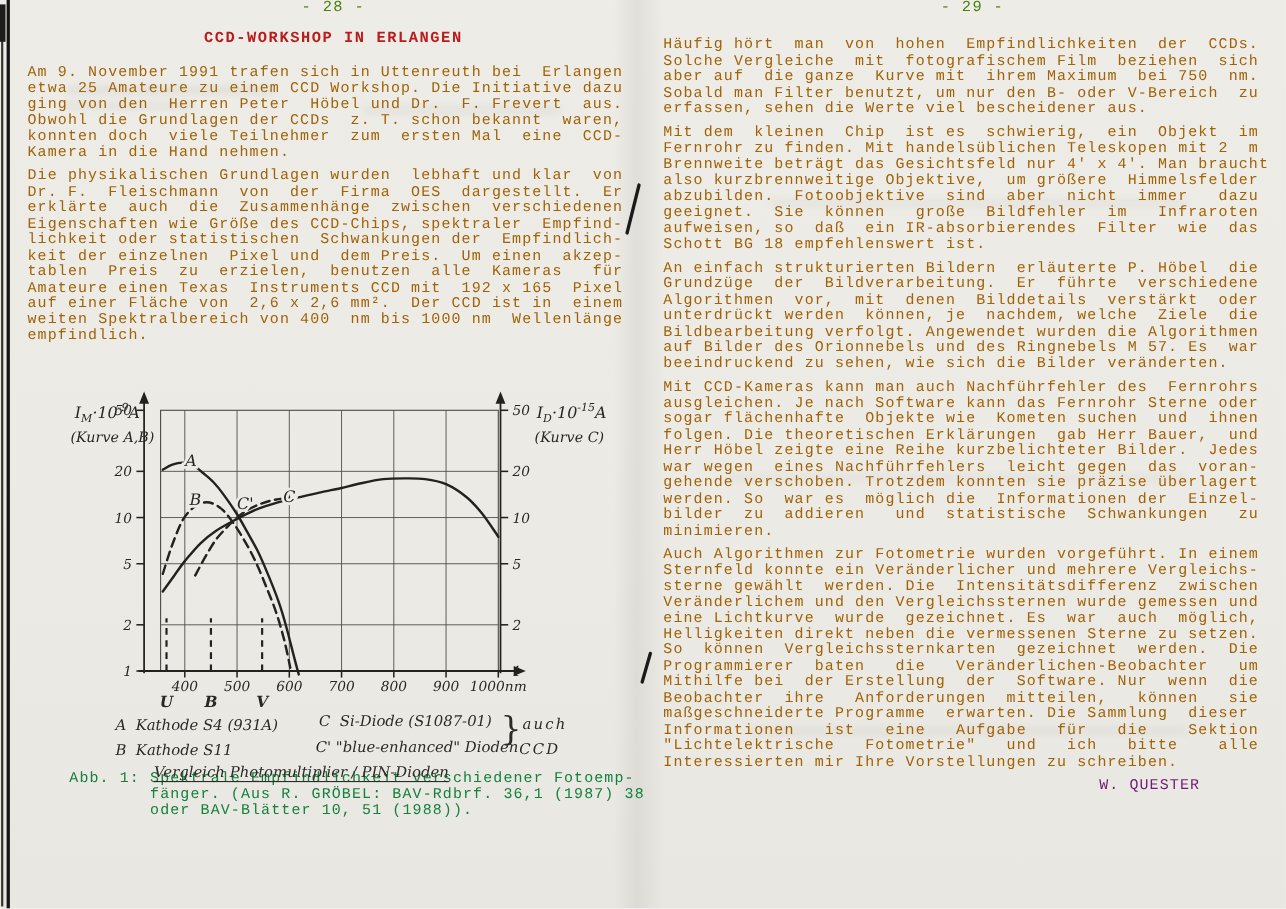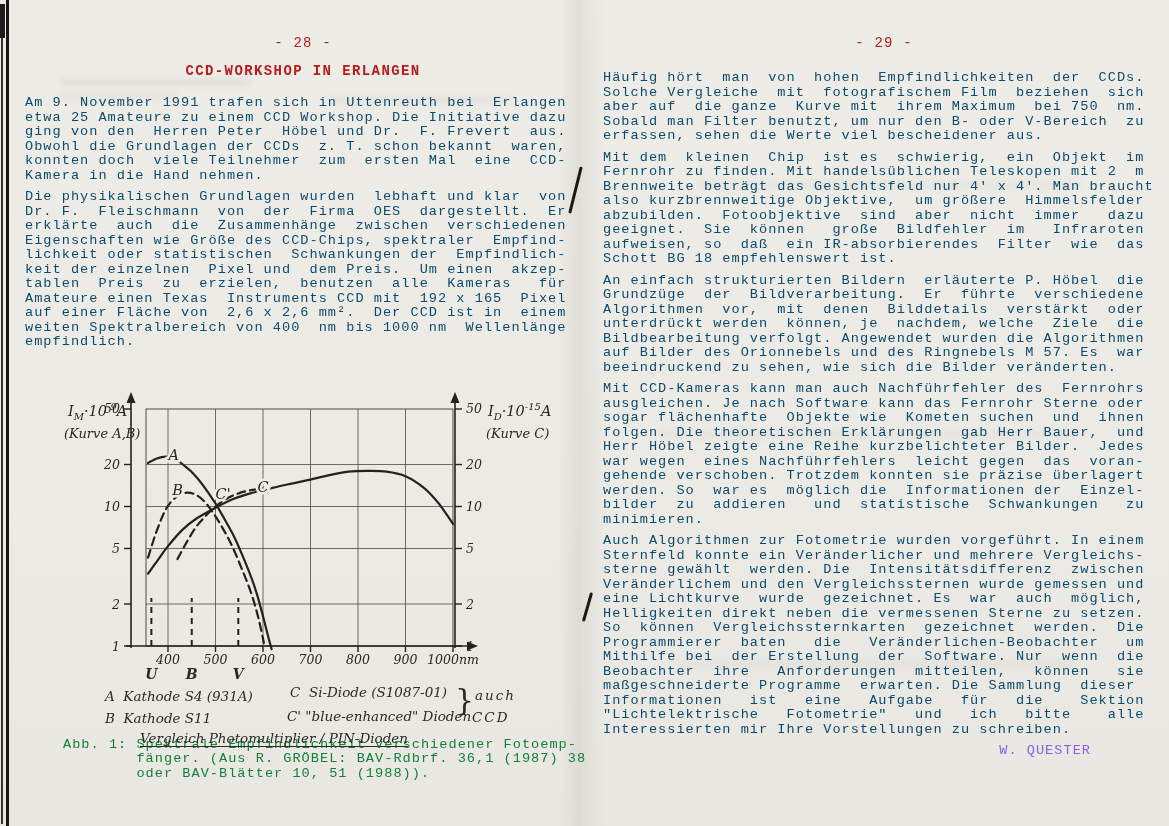--- a/index.html
+++ b/index.html
@@ -6,53 +6,53 @@
   body{
     width:1169px;height:826px;position:relative;overflow:hidden;
     background:linear-gradient(180deg,#edece7 0%,#eceae4 60%,#e9e7e1 100%);
     font-family:"Liberation Mono","DejaVu Sans Mono",monospace;
     color:#33312e;
   }
   .page{position:absolute;top:0;height:826px;}
   #page-left{left:25px;width:556px;}
   #page-right{left:603px;width:562px;}
   .page-number{
-    text-align:center;padding-top:36px;
+    text-align:center;
     font:14px/15px "Liberation Mono","DejaVu Sans Mono",monospace;
-    letter-spacing:1.2px;color:#b91c1c;white-space:pre;
+    letter-spacing:1.2px;color:#4d7c0f;white-space:pre;
   }
   .doc-title{
     text-align:center;margin-top:13px;
     font:bold 14px/15px "Liberation Mono","DejaVu Sans Mono",monospace;
     letter-spacing:1.4px;color:#b91c1c;white-space:pre;
   }
   .para{
     font:13.6px/14.5px "Liberation Mono","DejaVu Sans Mono",monospace;
-    letter-spacing:1.02px;white-space:pre;color:#0c4a6e;
+    letter-spacing:1.02px;white-space:pre;color:#a16207;
     margin:0 0 7px 0;
   }
   #page-left .para.first{margin-top:17px;}
   #page-right .para.first{margin-top:20px;}
   .figure{position:relative;height:352px;margin-top:36px;}
   #chart-svg{position:absolute;left:35px;top:0;}
   .hand{
     position:absolute;
     font-family:"DejaVu Serif",serif;font-style:italic;
     font-size:13.5px;color:#2b2a27;white-space:pre;margin-top:16px;
   }
   .hand.brace{font-size:30px;font-style:normal;font-weight:normal;}
   .hand.underlined{border-bottom:1.5px solid #2b2a27;padding-bottom:0;text-align:right;}
   .caption{
     font:13.6px/14.6px "Liberation Mono","DejaVu Sans Mono",monospace;
     letter-spacing:1.02px;white-space:pre;color:#15803d;
     margin-left:38px;
   }
   .signature{
     font:13.6px/14.5px "Liberation Mono","DejaVu Sans Mono",monospace;
-    letter-spacing:1.02px;color:#8b5cf6;
+    letter-spacing:1.02px;color:#701a75;
     text-align:right;padding-right:74px;margin-top:2px;
   }
   
   .scan-edge-a{position:absolute;left:1px;top:6px;width:2px;height:818px;background:#35342f;}
   .scan-edge-b{position:absolute;left:6px;top:0;width:3px;height:826px;background:#171614;}
   .scan-edge-c{position:absolute;left:0;top:4px;width:5px;height:34px;background:#1d1c1a;}
   .gutter{position:absolute;left:558px;top:0;width:46px;height:826px;
     background:linear-gradient(90deg,rgba(0,0,0,0) 0%,rgba(60,55,45,0.07) 45%,rgba(0,0,0,0) 100%);}
   .staple{position:absolute;background:#1b1a18;border-radius:2px;}
   .staple.s1{left:574px;top:166px;width:3px;height:48px;transform:rotate(14deg);}

